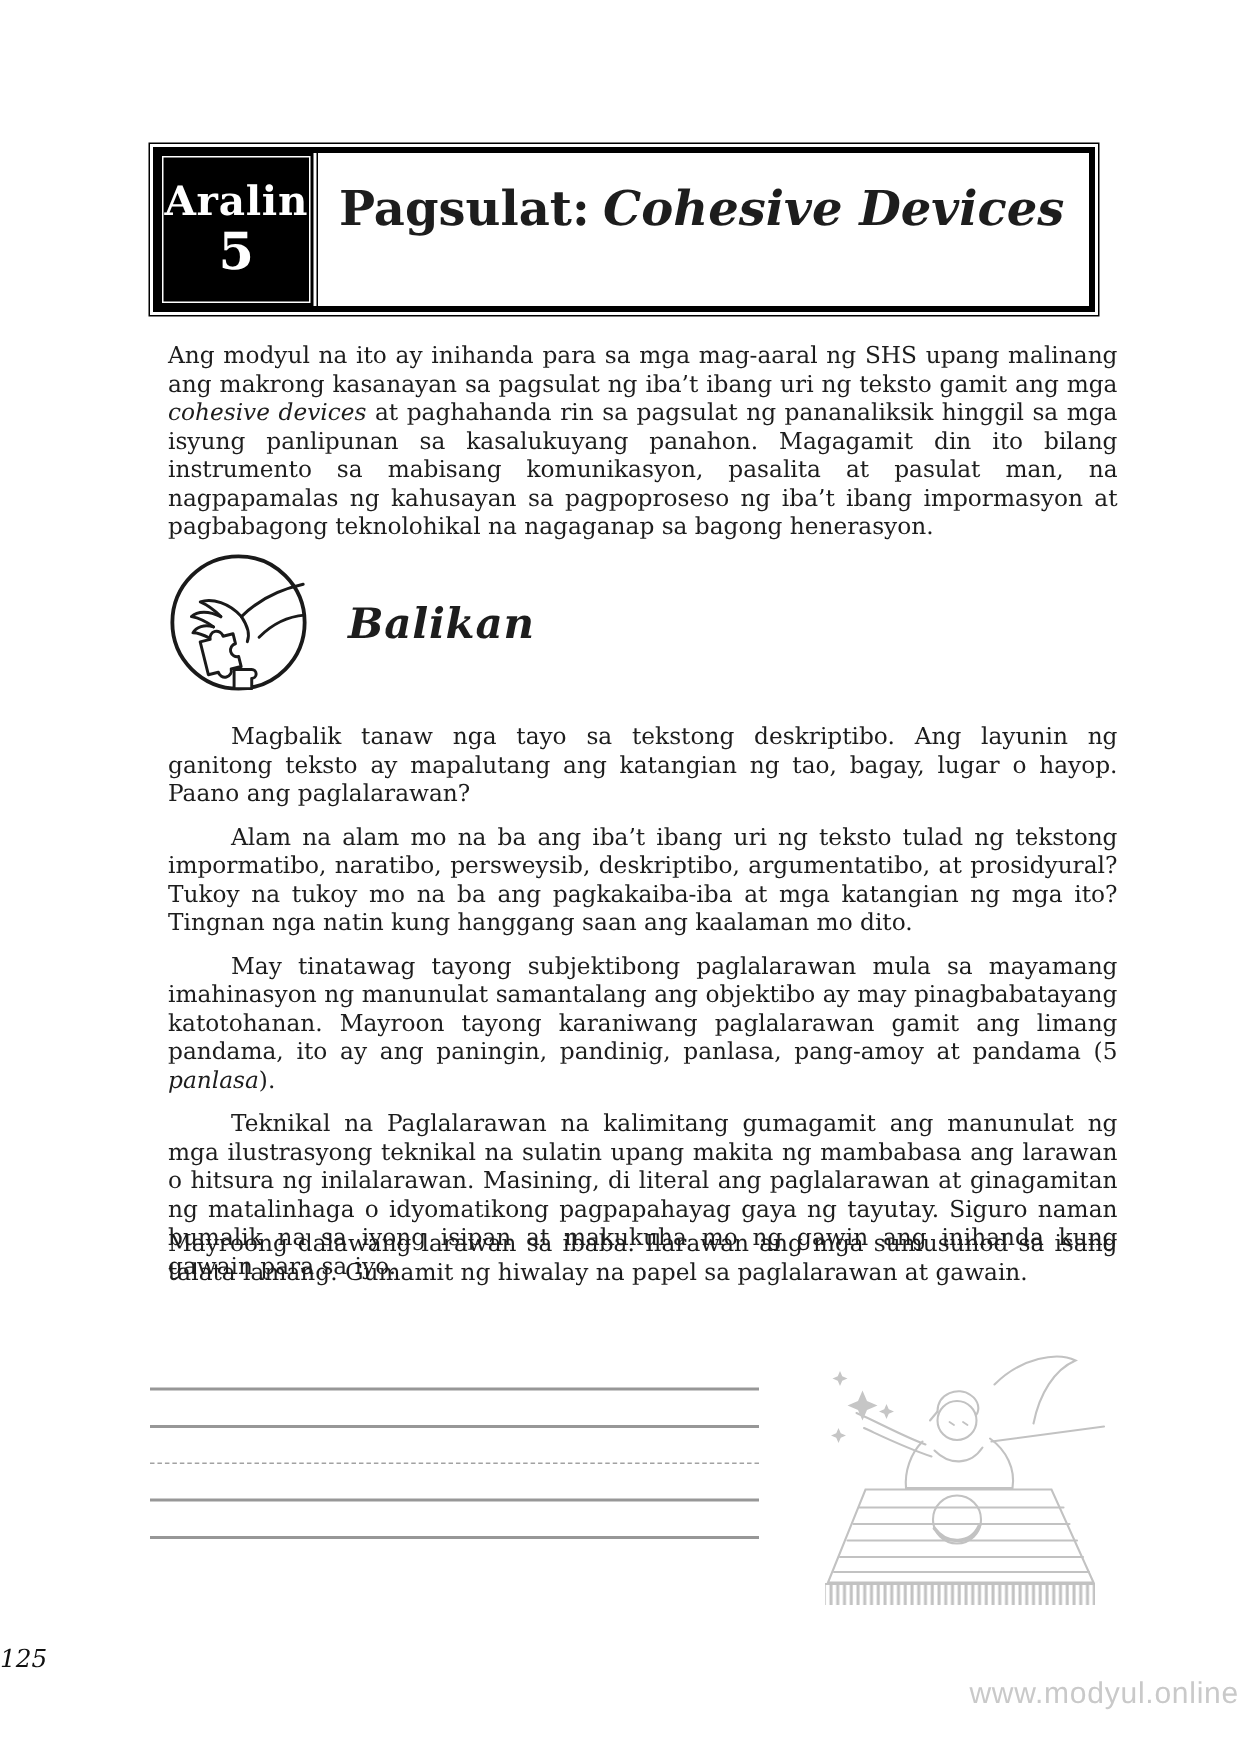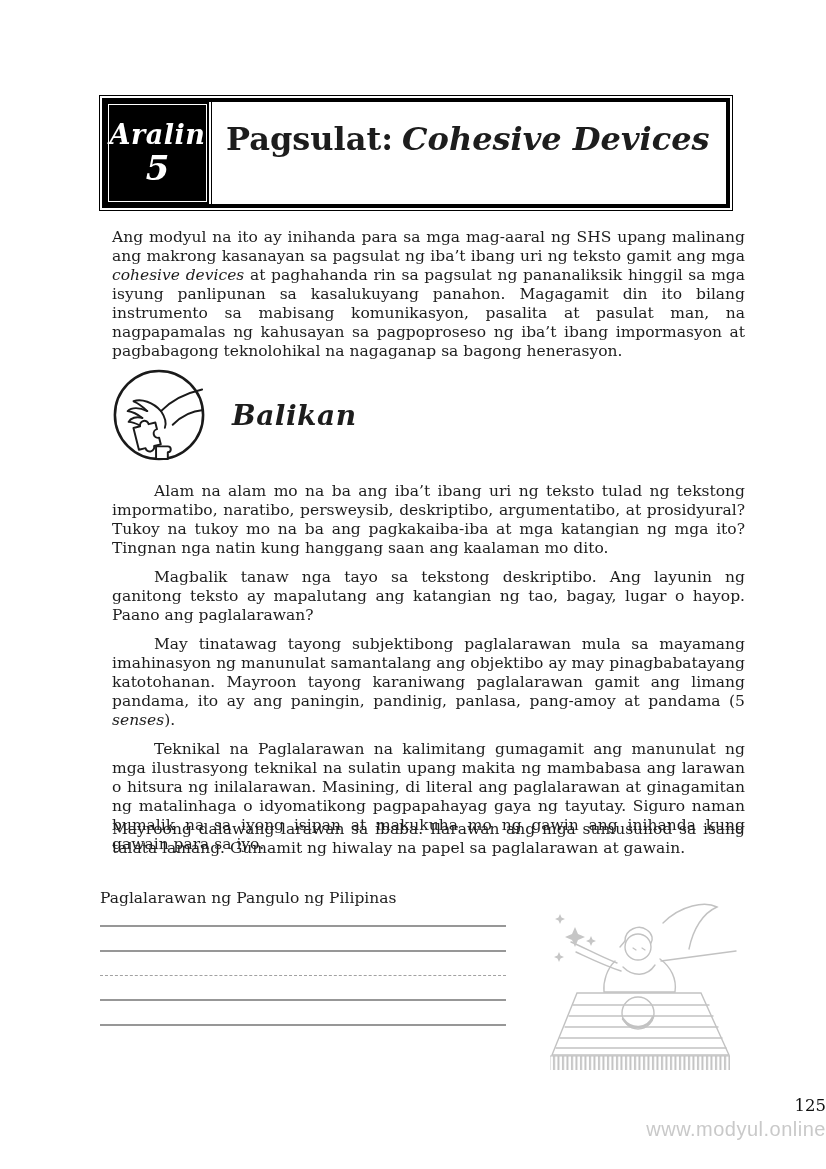--- a/index.html
+++ b/index.html
@@ -33,21 +33,20 @@
     position: relative;
     width: 103px;
     background: #000;
     color: #fff;
     display: flex;
     flex-direction: column;
     align-items: center;
     justify-content: center;
     font-weight: bold;
     flex: 0 0 auto;
-    font-style: italic;
   }
   .aralin-badge::after {
     content: "";
     position: absolute;
     inset: 2px;
     border: 1px solid #fff;
     pointer-events: none;
   }
   .aralin-label { font-size: 27px; line-height: 30px; letter-spacing: .5px; }
   .aralin-number { font-size: 34px; line-height: 36px; }
@@ -102,23 +101,24 @@
     position: absolute;
     left: 543px; top: 897px;
     width: 197px; height: 182px;
   }
 
   
   .page-number {
     position: absolute;
     left: 0; top: 1096px;
     width: 100%;
-    text-align: right;
+    text-align: left;
     font-size: 16.5px;
     color: #111;
+    font-style: italic;
   }
   .watermark {
     position: absolute;
     left: 0; top: 1118px;
     width: 100%;
     text-align: right;
     font-size: 20px;
     color: #c9c9c9;
     font-family: "Liberation Sans", sans-serif;
     letter-spacing: .5px;
@@ -157,31 +157,30 @@
         <path d="M33,53 C27,51 21,53 19,57 C24.5,57 29,60 33,62"></path>
         <path d="M52,46 C56,52 58,58 56,63"></path>
         <path fill="#fff" transform="rotate(-14 38 70)" d="M26,60 h7 a4.5,4.5 0 1 1 9,0 h7 v7 a4.5,4.5 0 1 0 0,9 v7 h-7 a4.5,4.5 0 1 1 -9,0 h-7 z"></path>
         <path fill="#fff" d="M47,82 h12 a3,3 0 1 1 0,6 v7 h-12 z"></path>
       </g>
     </svg>
     <div class="balikan-heading">Balikan</div>
   </div>
 
   <div class="lesson-body bodytext">
+    <p class="indented"><span>Magbalik tanaw nga tayo sa tekstong deskriptibo. Ang layunin ng ganitong teksto ay mapalutang ang katangian ng tao, bagay, lugar o hayop. Paano ang paglalarawan?</span></p>
     <p class="indented"><span>Alam na alam mo na ba ang iba’t ibang uri ng teksto tulad ng tekstong impormatibo, naratibo, persweysib, deskriptibo, argumentatibo, at prosidyural? Tukoy na tukoy mo na ba ang pagkakaiba-iba at mga katangian ng mga ito? Tingnan nga natin kung hanggang saan ang kaalaman mo dito.</span></p>
-    <p class="indented"><span>Magbalik tanaw nga tayo sa tekstong deskriptibo. Ang layunin ng ganitong teksto ay mapalutang ang katangian ng tao, bagay, lugar o hayop. Paano ang paglalarawan?</span></p>
-    <p class="indented"><span>May tinatawag tayong subjektibong paglalarawan mula sa mayamang imahinasyon ng manunulat samantalang ang objektibo ay may pinagbabatayang katotohanan. Mayroon tayong karaniwang paglalarawan gamit ang limang pandama, ito ay ang paningin, pandinig, panlasa, pang-amoy at pandama (5 </span><i>senses</i><span>).</span></p>
+    <p class="indented"><span>May tinatawag tayong subjektibong paglalarawan mula sa mayamang imahinasyon ng manunulat samantalang ang objektibo ay may pinagbabatayang katotohanan. Mayroon tayong karaniwang paglalarawan gamit ang limang pandama, ito ay ang paningin, pandinig, panlasa, pang-amoy at pandama (5 </span><i>panlasa</i><span>).</span></p>
     <p class="indented"><span>Teknikal na Paglalarawan na kalimitang gumagamit ang manunulat ng mga ilustrasyong teknikal na sulatin upang makita ng mambabasa ang larawan o hitsura ng inilalarawan. Masining, di literal ang paglalarawan at ginagamitan ng matalinhaga o idyomatikong pagpapahayag gaya ng tayutay. Siguro naman bumalik na sa iyong isipan at makukuha mo ng gawin ang inihanda kung gawain para sa iyo.</span></p>
   </div>
 
   <div class="instruction-block bodytext">
     <p><span>Mayroong dalawang larawan sa ibaba. Ilarawan ang mga sumusunod sa isang talata lamang. Gumamit ng hiwalay na papel sa paglalarawan at gawain.</span></p>
   </div>
 
-  <div class="caption-block">Paglalarawan ng Pangulo ng Pilipinas</div>
 
   <div class="answer-lines">
     <div class="answer-line"></div>
     <div class="answer-line"></div>
     <div class="answer-line dashed"></div>
     <div class="answer-line"></div>
     <div class="answer-line"></div>
   </div>
 
   <svg class="illustration" viewBox="0 0 197 182">

